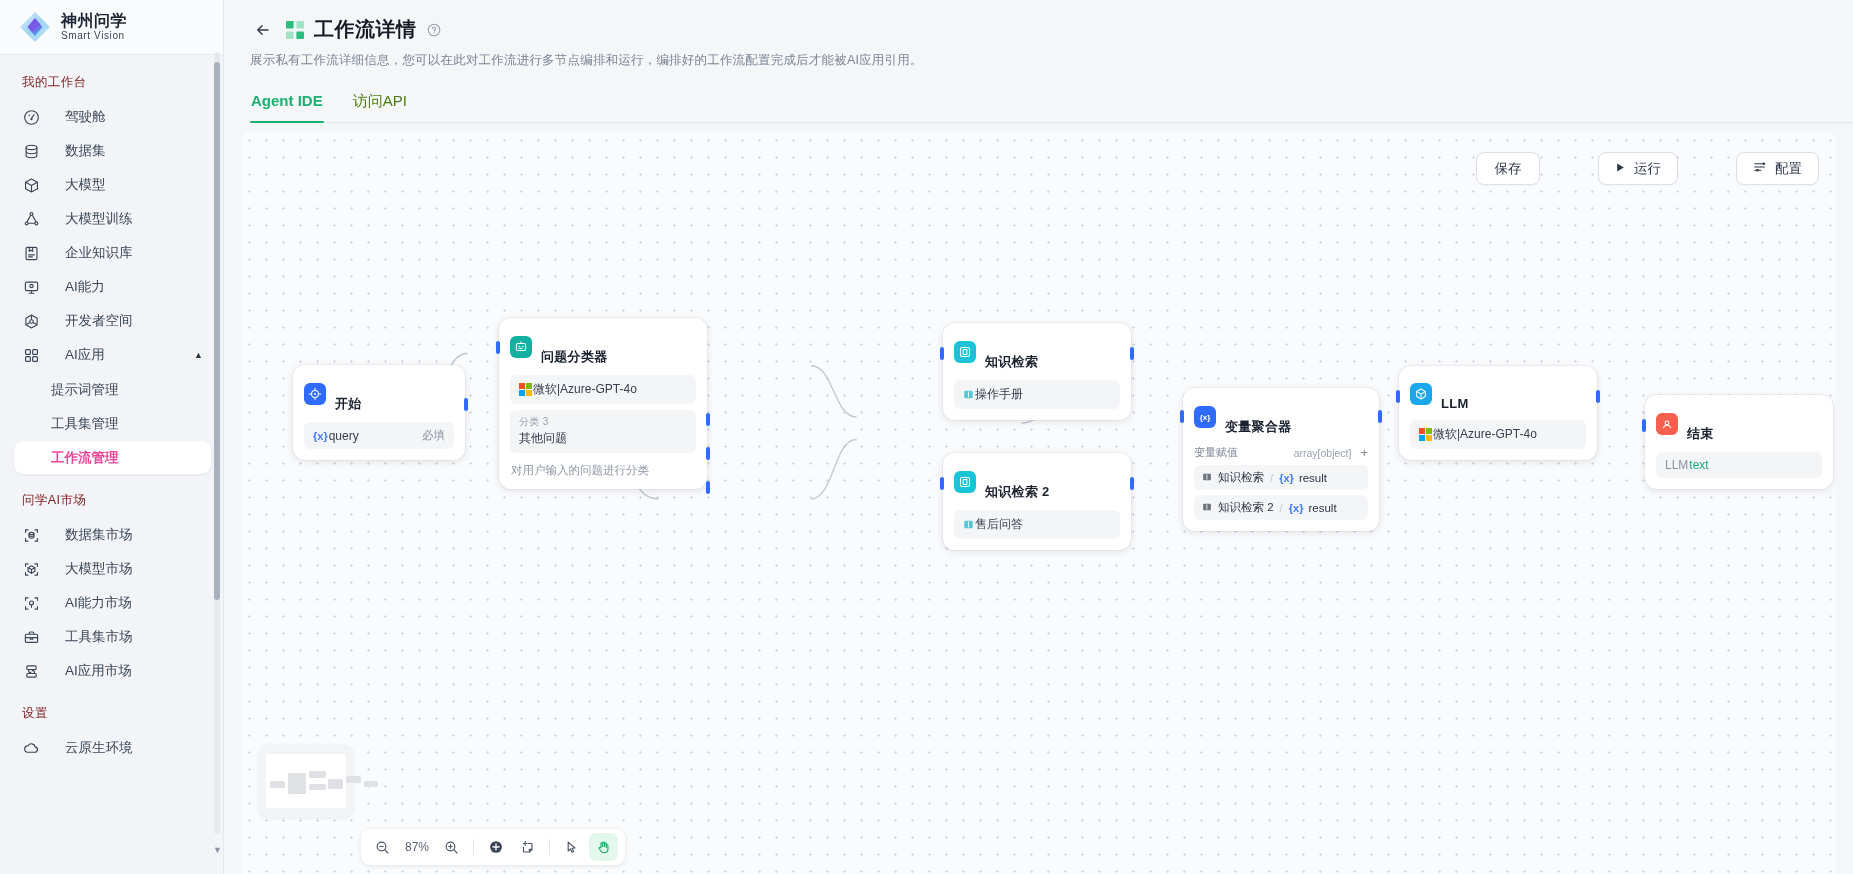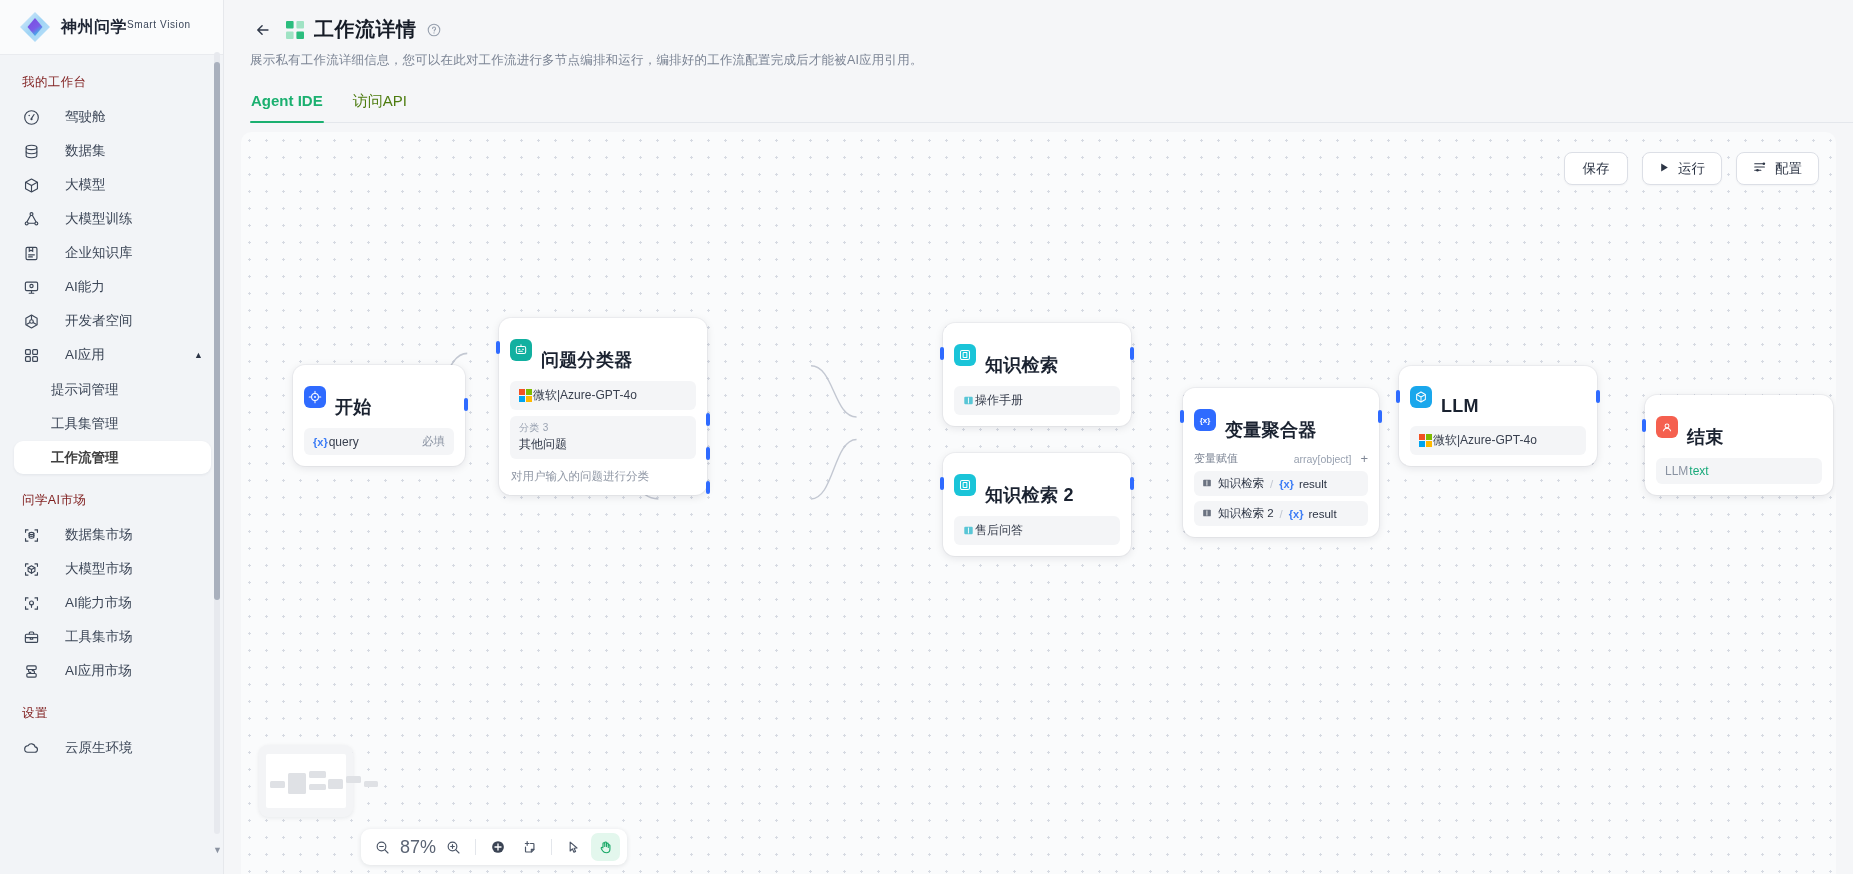--- a/index.html
+++ b/index.html
@@ -15,21 +15,21 @@
     width: 224px; height: 874px; background: #f2f4f7;
     border-right: 1px solid #e6e8ec; position: relative;
     display: flex; flex-direction: column;
   }
   .brand {
     height: 55px; display: flex; align-items: center; gap: 9px;
     padding-left: 18px; background: #fafbfc;
     border-bottom: 1px solid #e9ebef;
   }
   .logo-mark { width: 34px; height: 34px; position: relative; flex: 0 0 34px; }
-  .brand-text { display: flex; flex-direction: row; justify-content: center; }
+  .brand-text { display: flex; flex-direction: column; justify-content: center; }
   .brand-cn { font-size: 16px; font-weight: 700; color: #1d2433; letter-spacing: .5px; line-height: 1.1; }
   .brand-en { font-size: 10px; color: #3b4659; letter-spacing: .6px; line-height: 1.2; margin-top: 1px;}
 
   .nav-scroll {
     flex: 1; overflow: hidden; padding: 10px 0 6px 0; position: relative;
   }
   .nav-group-label {
     font-size: 12.5px; color: #7f1d1d; padding: 9px 0 9px 22px; letter-spacing: .4px;
   }
   .nav-item {
@@ -39,21 +39,21 @@
     position: relative;
   }
   .nav-item .ic { width: 17px; height: 17px; flex: 0 0 17px; display:flex; align-items:center; justify-content:center; }
   .nav-item .ic svg { display: block; }
   .nav-sub {
     display: flex; align-items: center; height: 33px;
     margin: 1px 12px 1px 14px; padding-left: 37px;
     border-radius: 9px; cursor: pointer; font-size: 13.5px; color: #3c4657;
   }
   .nav-sub.active {
-    background: #ffffff; color: #404040; font-weight: 700;
+    background: #ffffff; color: #ec4899; font-weight: 700;
     box-shadow: 0 1px 3px rgba(20,30,60,.07);
   }
   .caret { margin-left: auto; margin-right: 8px; color: #2b3445; font-size: 9px; }
 
   .sb-track {
     position: absolute; right: 3px; top: 52px; width: 6px; height: 782px;
     background: #e7e9ee; border-radius: 4px;
   }
   .sb-thumb {
     position: absolute; right: 3px; top: 62px; width: 6px; height: 538px;
@@ -93,34 +93,35 @@
     background-size: 17px 17px;
     border-radius: 10px 10px 0 0;
     overflow: hidden;
   }
   .toolbar-tr { position: absolute; right: 17px; top: 20px; display: flex; gap: 14px; z-index: 30; }
   .tb-btn {
     height: 33px; min-width: 64px; padding: 0 16px; border-radius: 8px;
     background: #fff; border: 1px solid #dcdfe6; display: flex; align-items: center;
     justify-content: center; gap: 8px; font-size: 13.5px; color: #2c3545; cursor: pointer;
     box-shadow: 0 1px 2px rgba(16,24,40,.04);
+    margin-left: 44px;
   }
 
   
   .node {
     position: absolute; background: #fff; border-radius: 12px;
     box-shadow: 0 2px 9px rgba(16,24,40,.10), 0 0 0 1px rgba(16,24,40,.04);
     padding: 10px 11px 11px 11px; z-index: 10;
   }
   .node-head { display: flex; align-items: center; gap: 9px; }
   .node-ic {
     width: 22px; height: 22px; border-radius: 6px; flex: 0 0 22px;
     display: flex; align-items: center; justify-content: center; color: #fff;
   }
-  .node-title { font-size: 18px; font-weight: 700; color: #1a2230; letter-spacing: .3px; margin-top: 20px; }
+  .node-title { font-size: 13px; font-weight: 700; color: #1a2230; letter-spacing: .3px; margin-top: 20px; }
   .row-box {
     background: #f4f5f7; border-radius: 6px; margin-top: 9px;
     padding: 6px 9px; font-size: 12px; color: #39404f;
     display: flex; align-items: center; gap: 1px;
   }
   .row-box .right { margin-left: auto; color: #8a93a2; font-size: 11.5px; }
   .cls-box { background: #f4f5f7; border-radius: 6px; margin-top: 6px; padding: 5px 9px 6px 9px; }
   .cls-label { font-size: 10px; color: #98a1b0; letter-spacing: .3px; }
   .cls-val { font-size: 12px; color: #2c3444; margin-top: 1px; }
   .node-foot { font-size: 11.5px; color: #8d95a3; margin-top: 10px; padding-left: 1px; }
@@ -154,21 +155,21 @@
     position: absolute; left: 18px; bottom: 9px; height: 36px;
     background: #fff; border-radius: 9px; display: flex; align-items: center;
     padding: 0 7px; gap: 3px; z-index: 25; box-shadow: 0 1px 5px rgba(16,24,40,.11);
   }
   .bb-btn {
     width: 29px; height: 28px; border-radius: 7px; display: flex; align-items: center;
     justify-content: center; cursor: pointer; color: #4c5costume;
   }
   .bb-btn { color: #4c5667; }
   .bb-btn.active { background: #e3f7ed; color: #17a866; }
-  .zoom-val { font-size: 18px; color: #5b6474; min-width: 34px; text-align: center; }
+  .zoom-val { font-size: 12px; color: #5b6474; min-width: 34px; text-align: center; }
   .bb-div { width: 1px; height: 16px; background: #e3e6eb; margin: 0 4px; }
 </style>
 </head>
 <body>
 
 <div class="app">
 
   <aside class="sidebar">
     <div class="brand">
       <span class="logo-mark">

